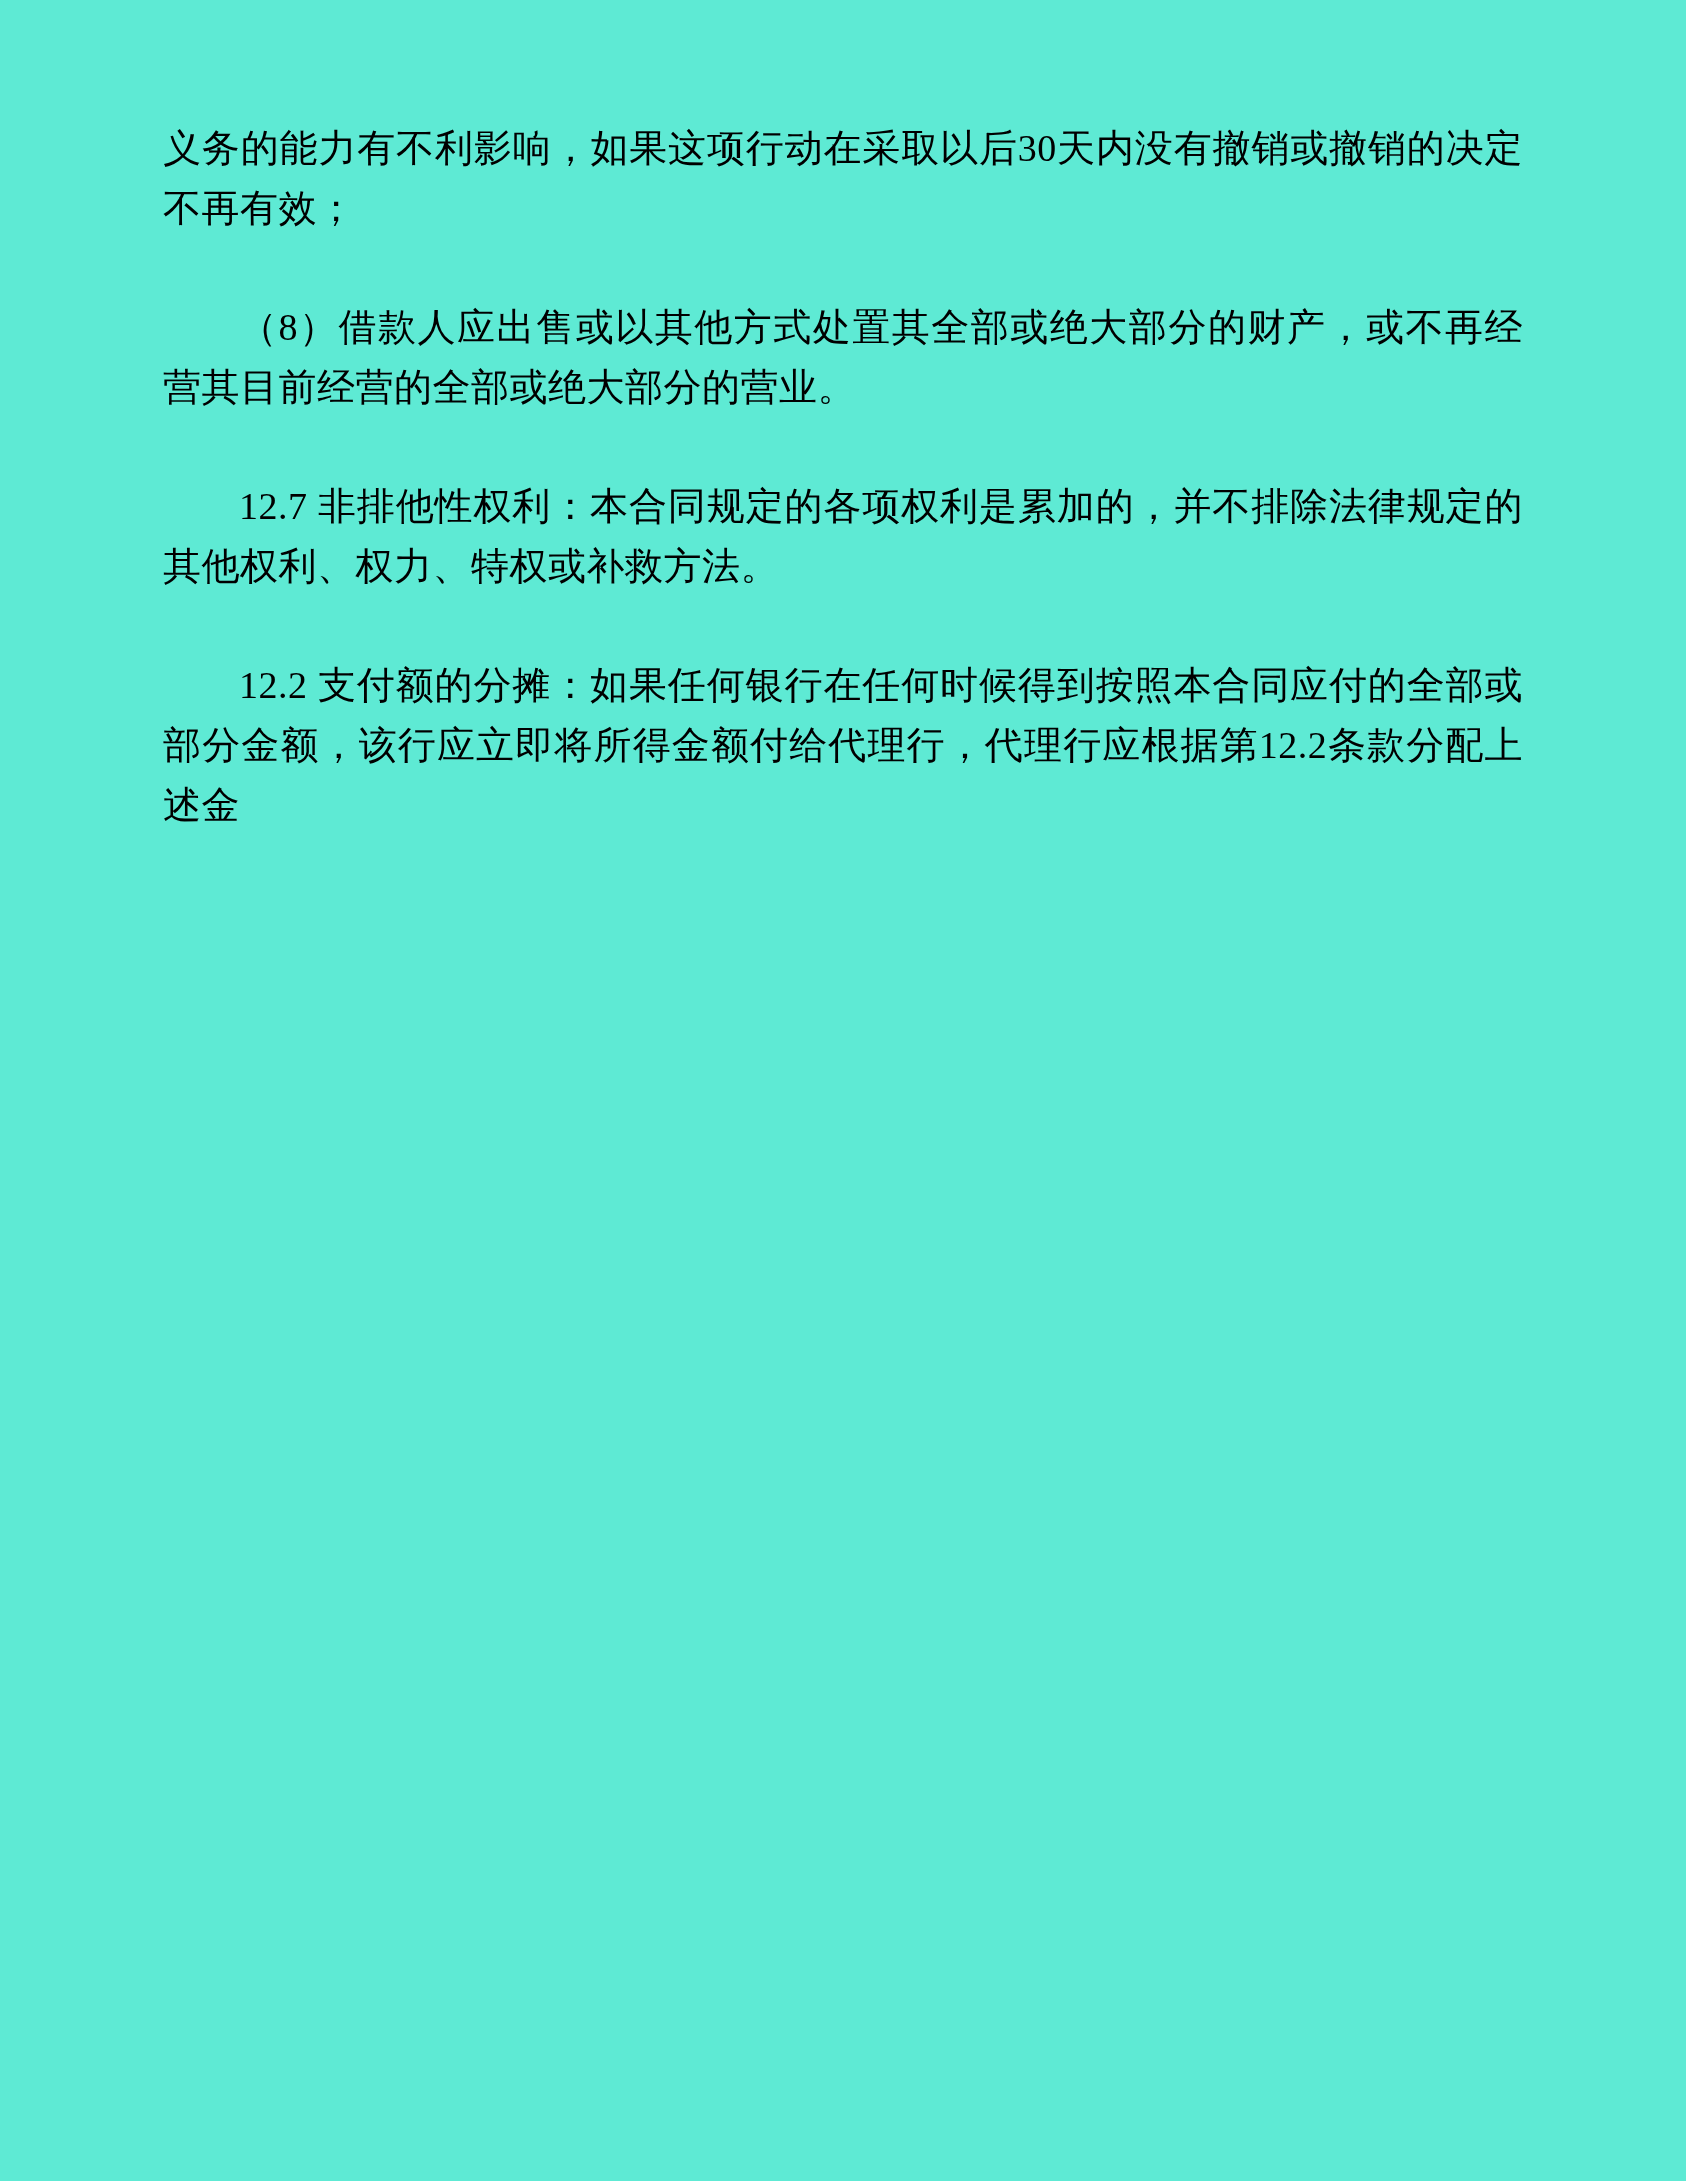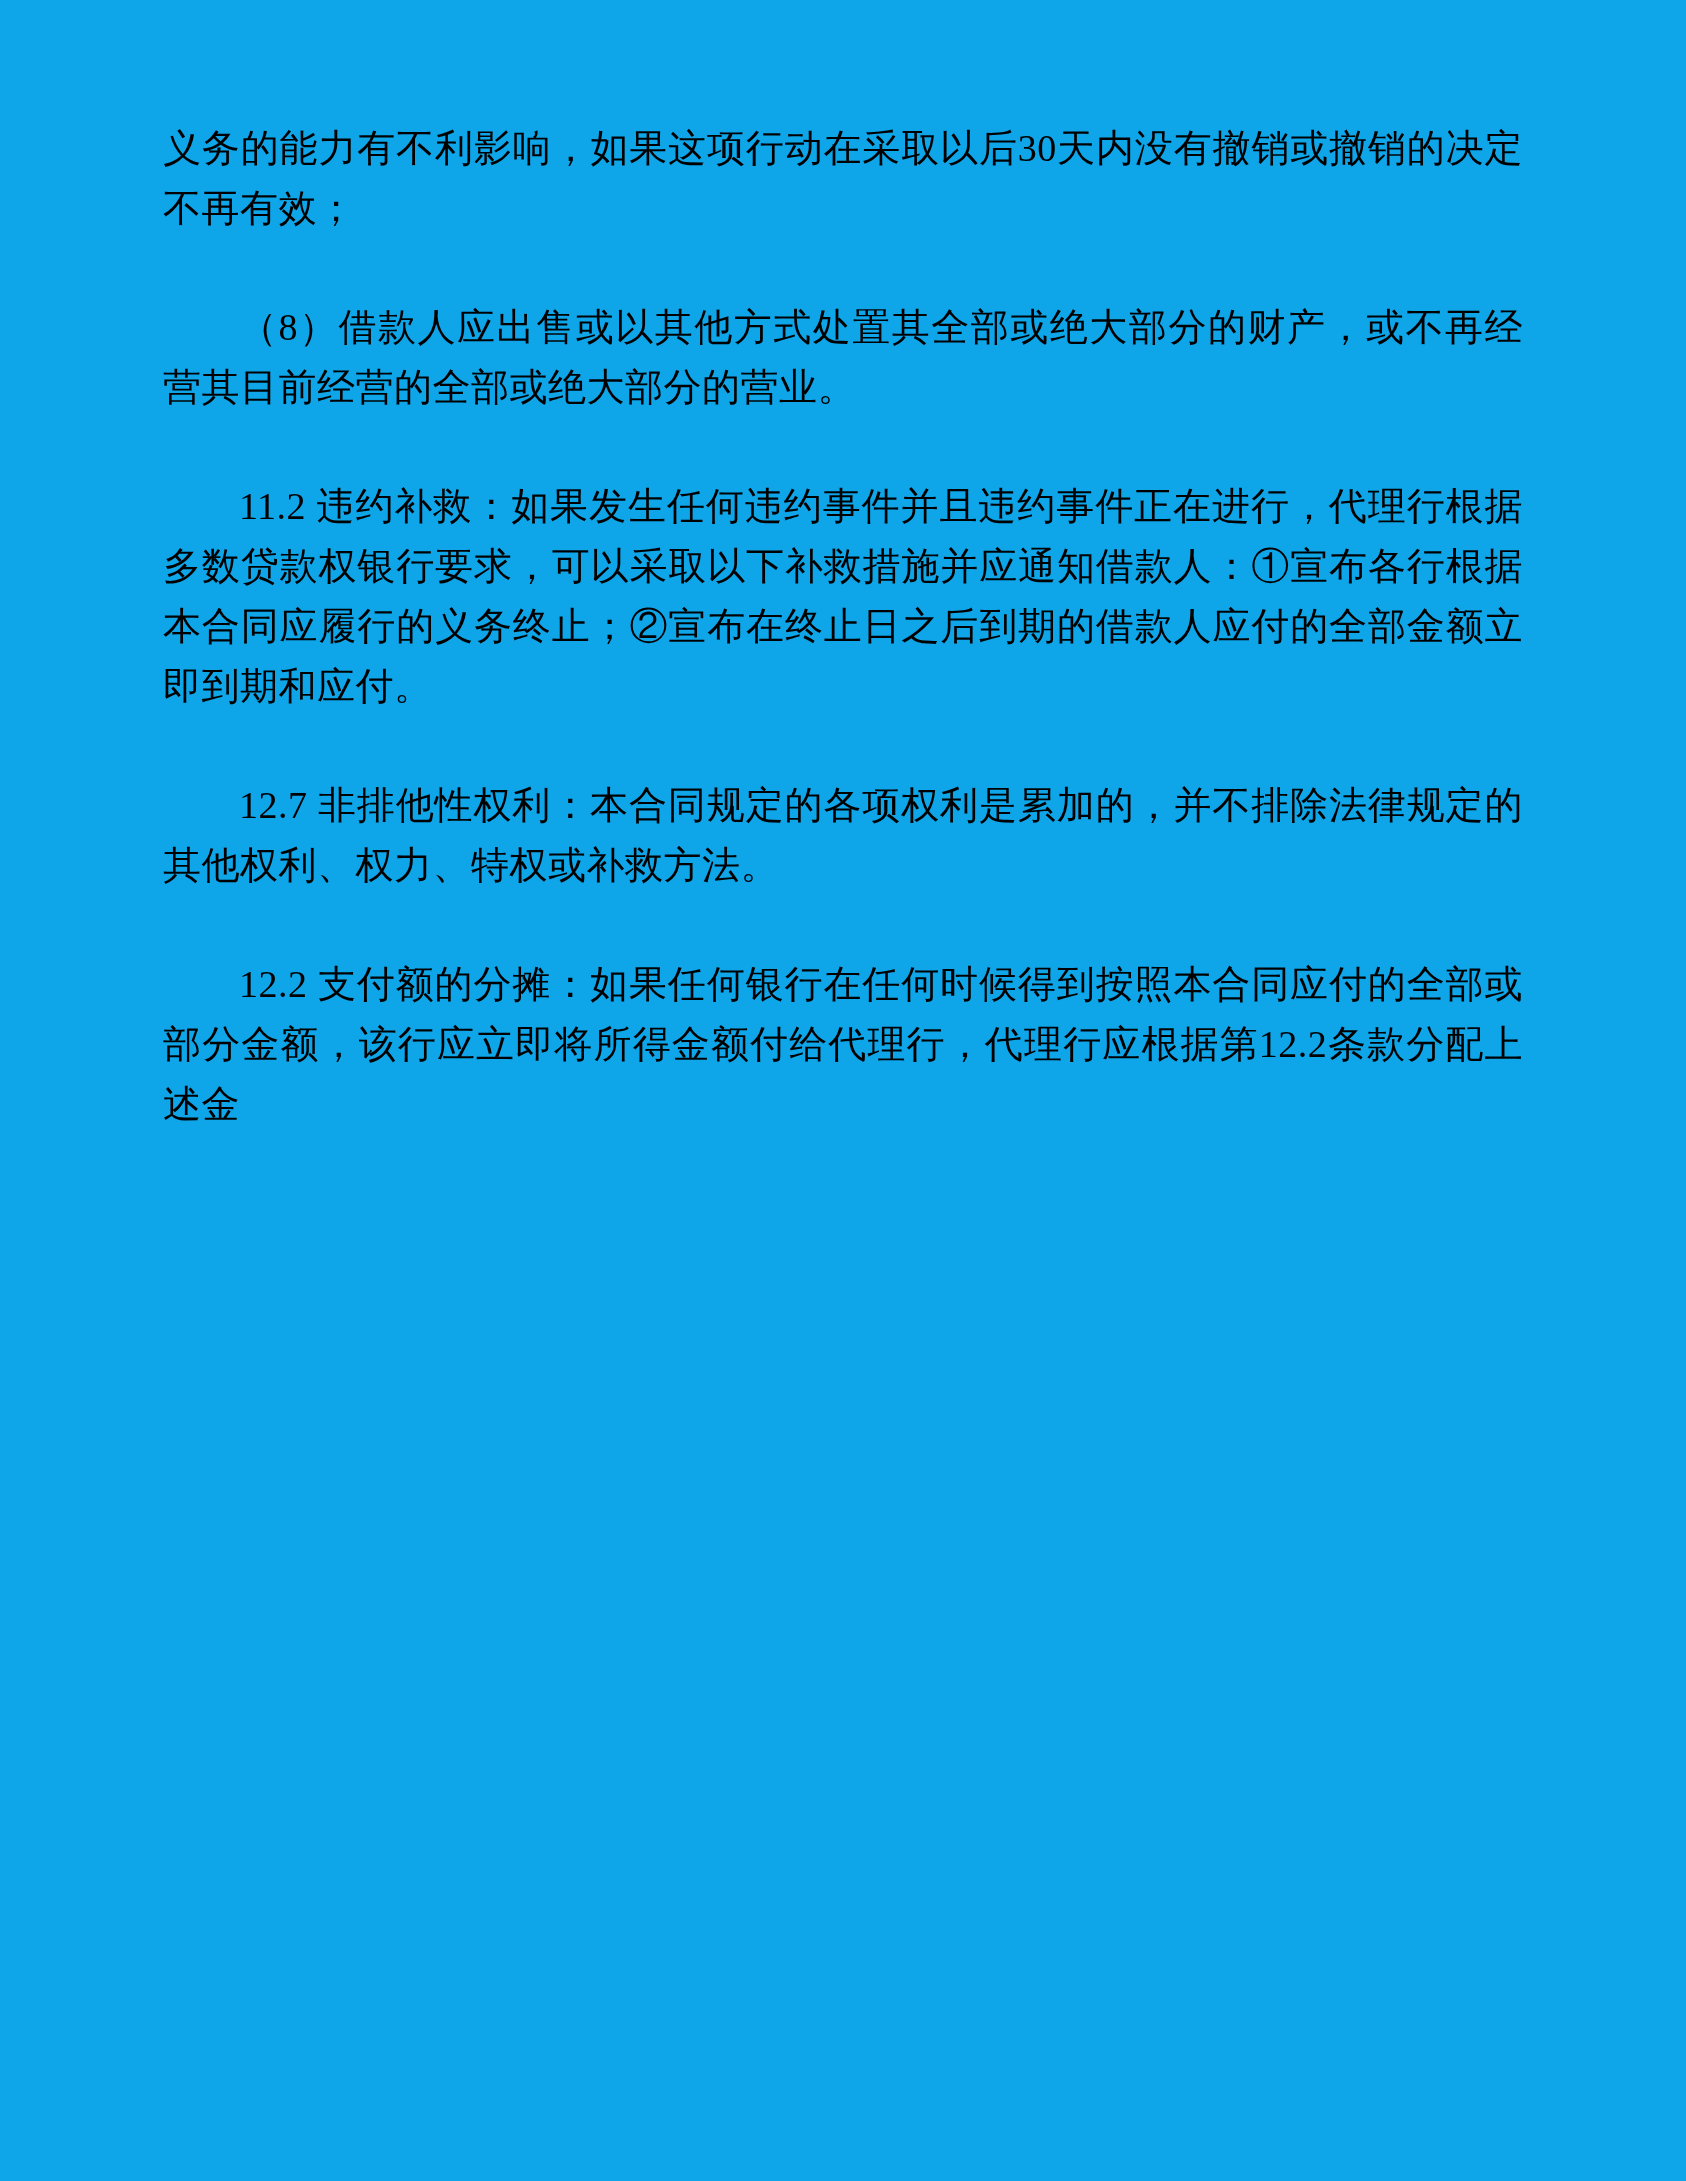--- a/index.html
+++ b/index.html
@@ -12,21 +12,21 @@
     height: 2182px;
     overflow: hidden;
     font-family: "Liberation Serif", "DejaVu Serif", serif;
     color: #000000;
   }
   .page {
     box-sizing: border-box;
     width: 1686px;
     height: 2182px;
     padding: 118px 163px 110px 163px;
-    background: #0ea5e9;
+    background: #5eead4;
   }
   .doc-body p {
     margin: 0 0 59px 0;
     font-size: 38px;
     line-height: 60px;
     text-align: justify;
     text-indent: 2em;
     letter-spacing: 0.5px;
     word-break: break-all;
   }
@@ -37,18 +37,17 @@
     margin-bottom: 0;
   }
 </style>
 </head>
 <body>
 
 <div class="page">
   <div class="doc-body">
     <p class="no-indent">义务的能力有不利影响，如果这项行动在采取以后30天内没有撤销或撤销的决定不再有效；</p>
     <p>（8）借款人应出售或以其他方式处置其全部或绝大部分的财产，或不再经营其目前经营的全部或绝大部分的营业。</p>
-    <p>11.2 违约补救：如果发生任何违约事件并且违约事件正在进行，代理行根据多数贷款权银行要求，可以采取以下补救措施并应通知借款人：①宣布各行根据本合同应履行的义务终止；②宣布在终止日之后到期的借款人应付的全部金额立即到期和应付。</p>
     <p>12.7 非排他性权利：本合同规定的各项权利是累加的，并不排除法律规定的其他权利、权力、特权或补救方法。</p>
     <p>12.2 支付额的分摊：如果任何银行在任何时候得到按照本合同应付的全部或部分金额，该行应立即将所得金额付给代理行，代理行应根据第12.2条款分配上述金</p>
   </div>
 </div>
 
 
 </body></html>

